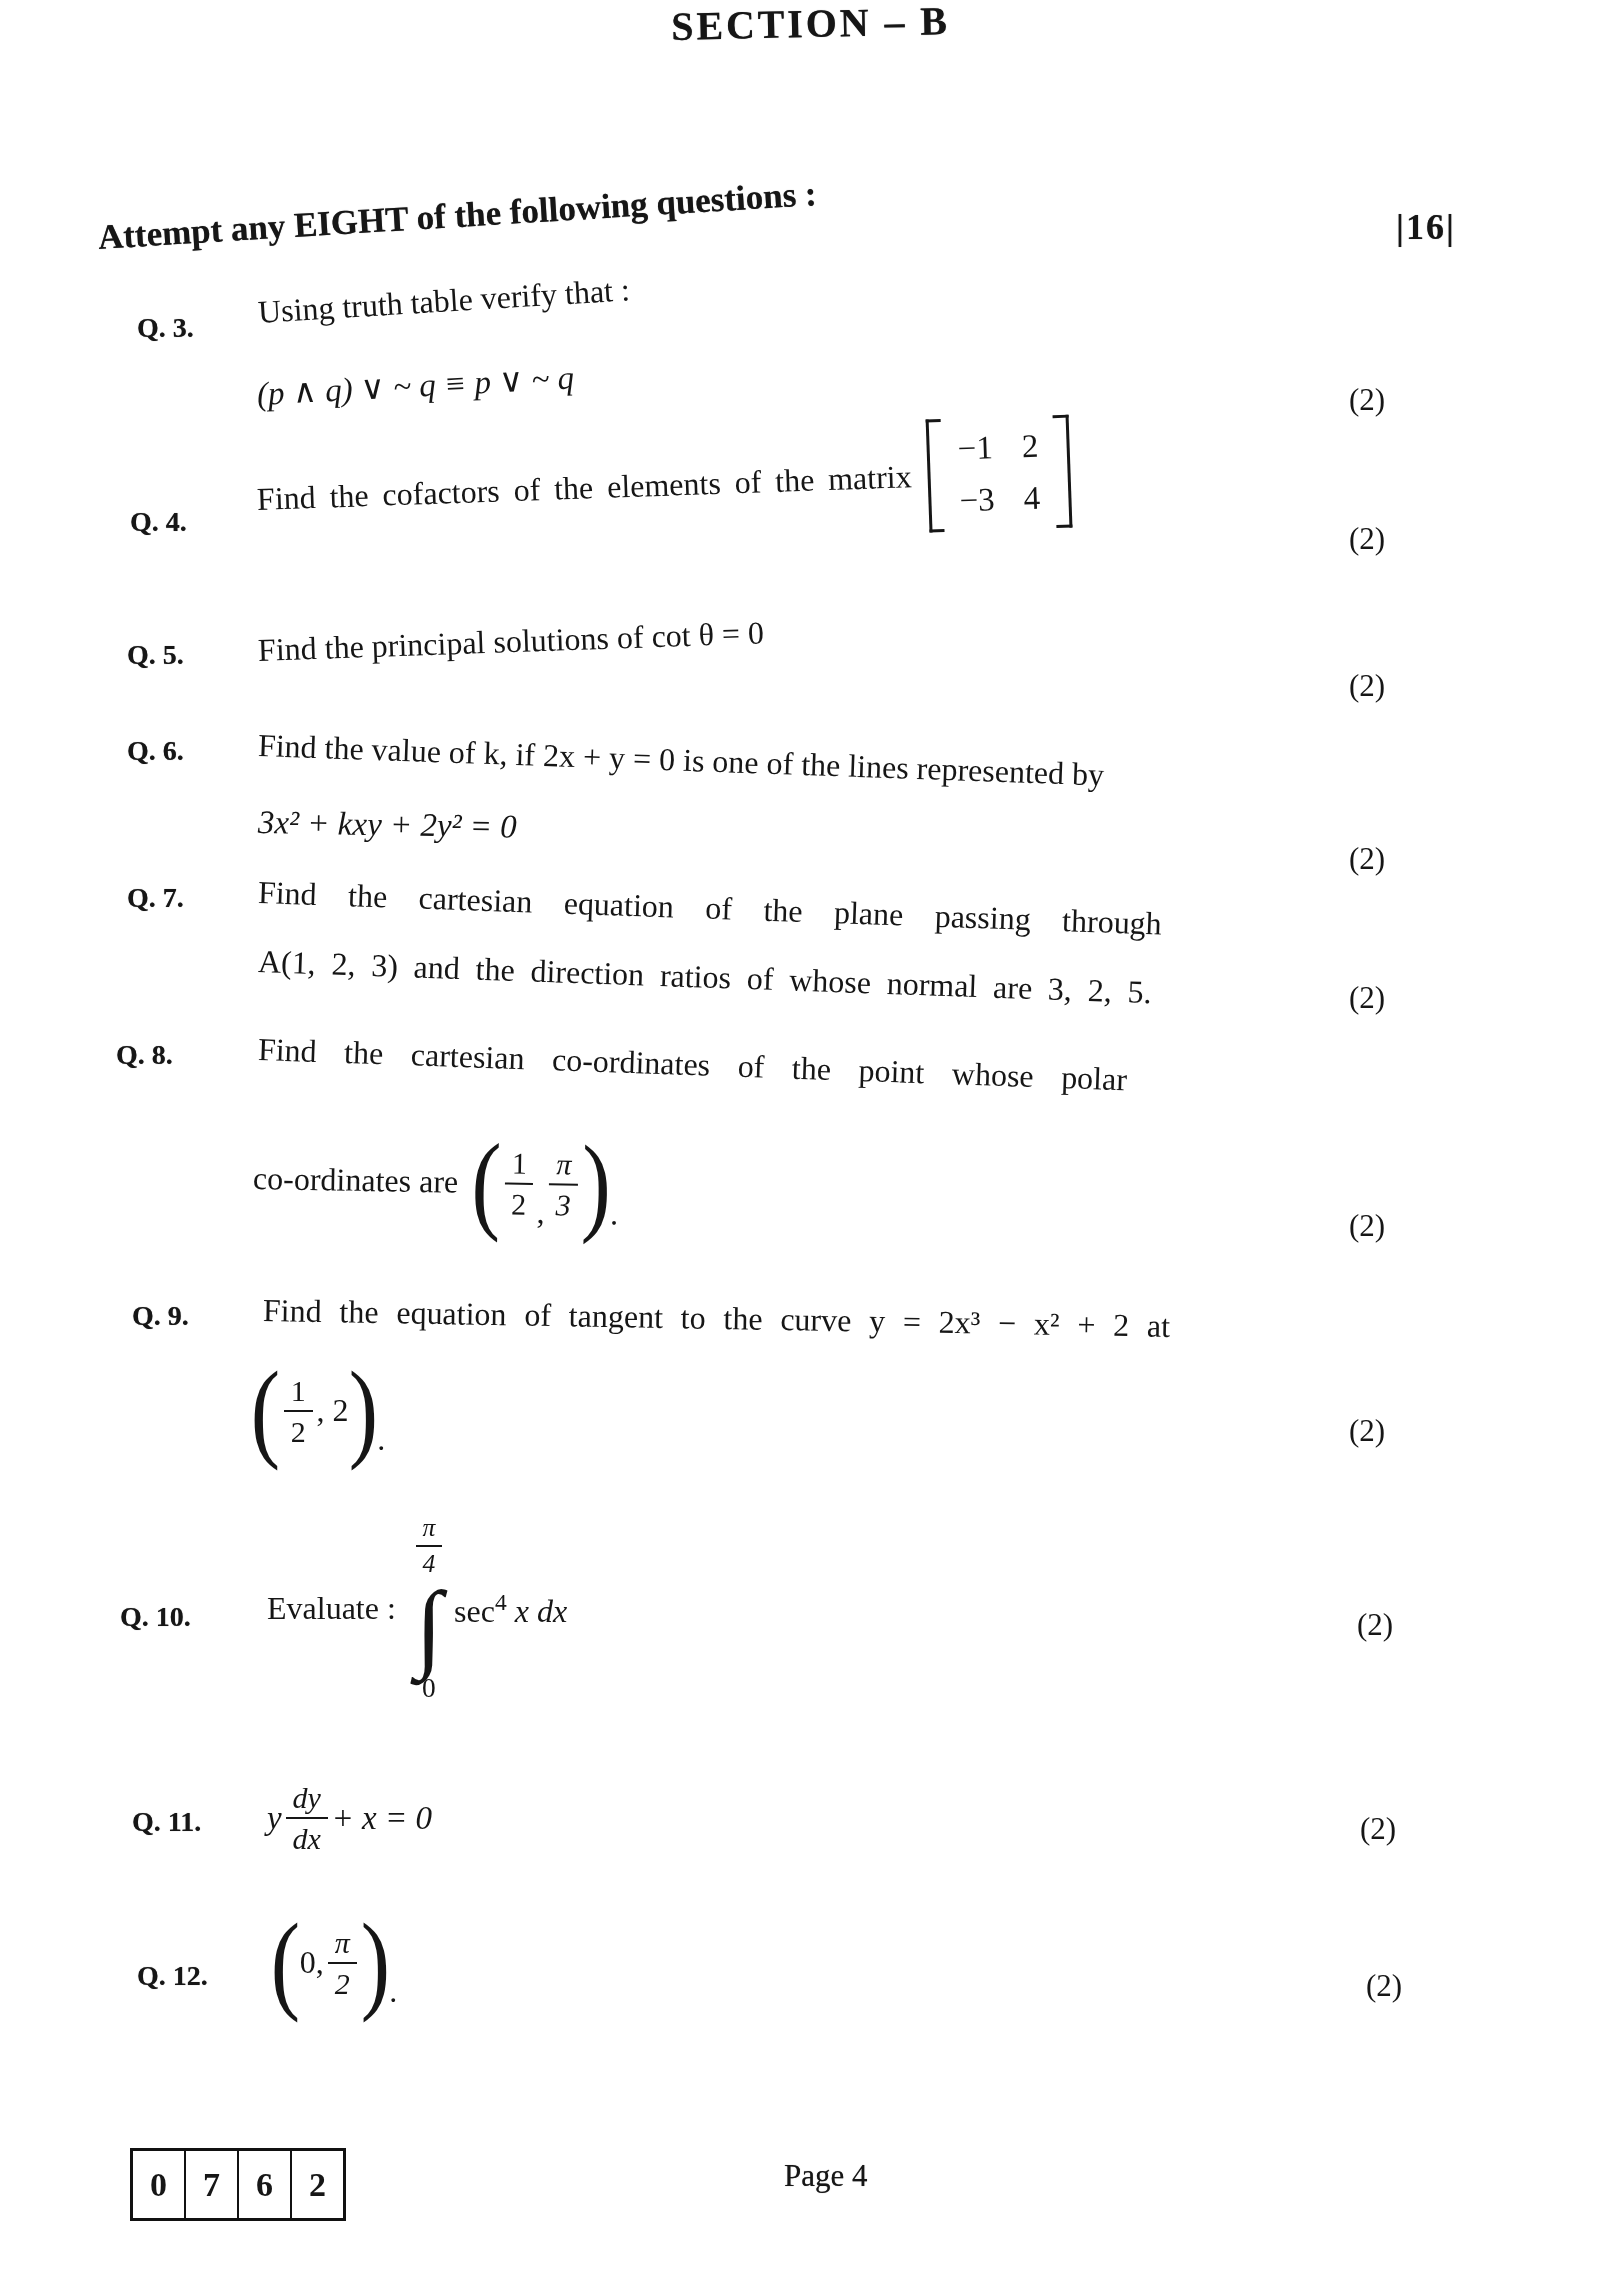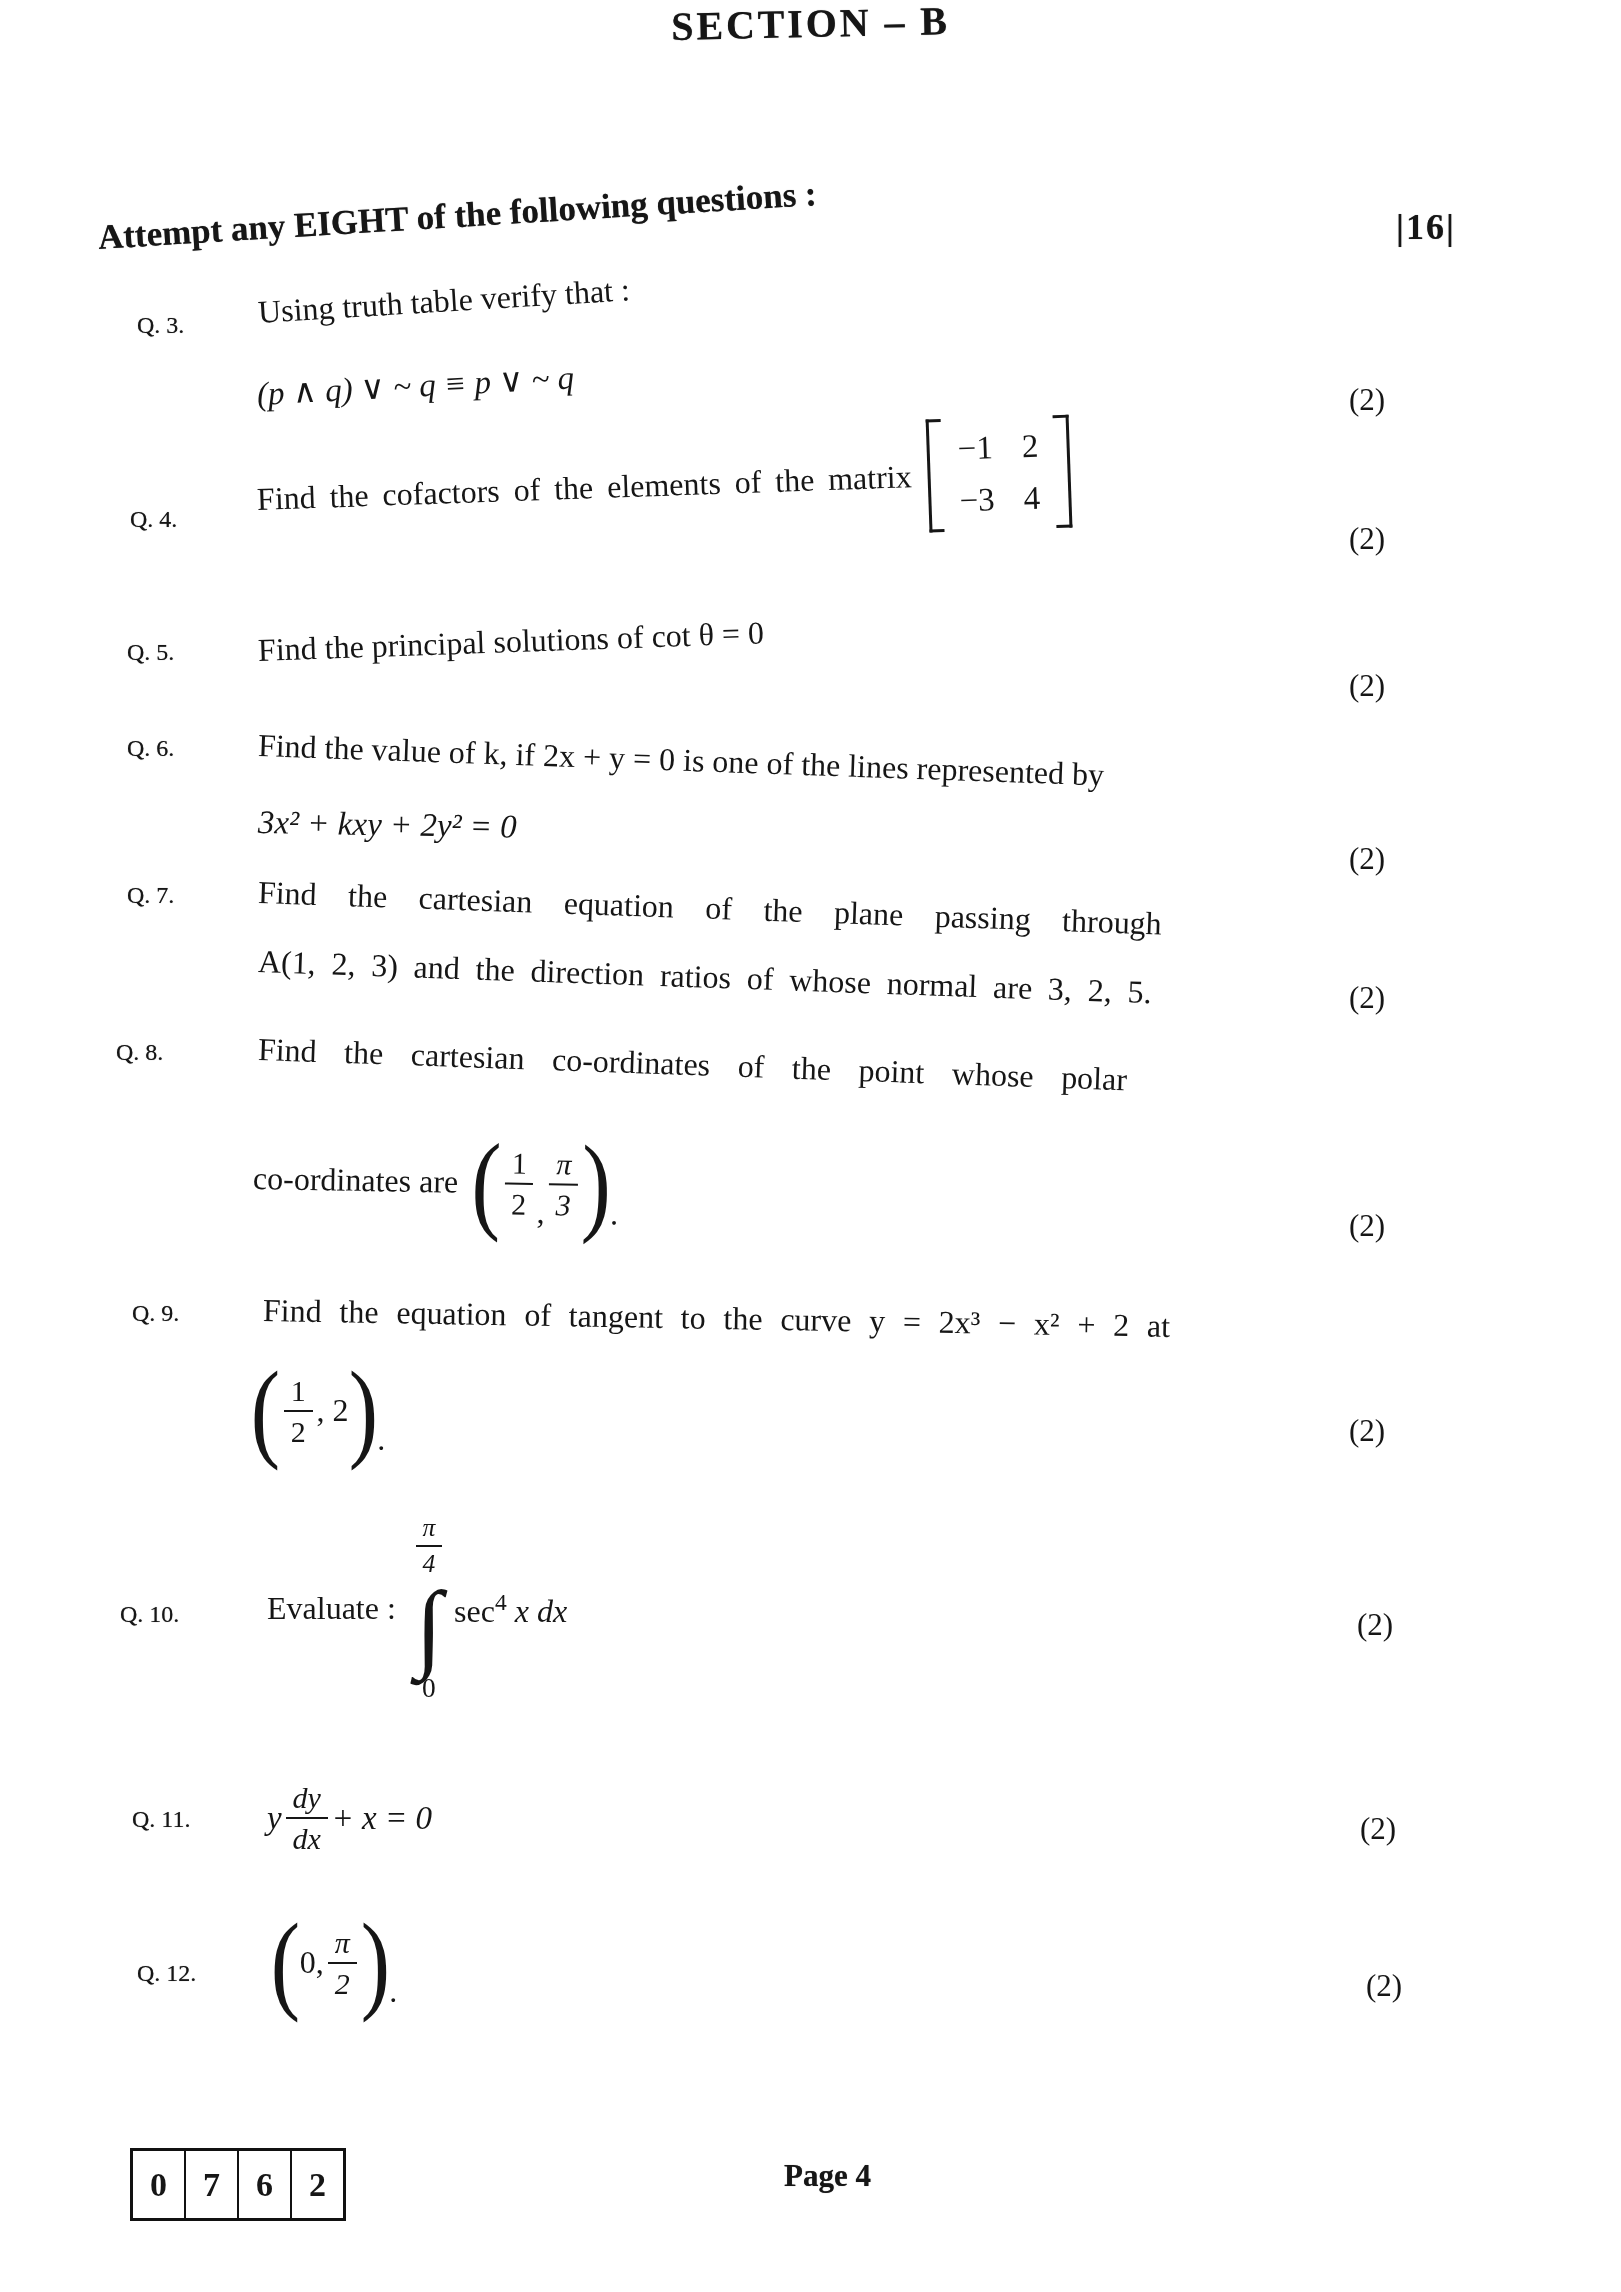--- a/index.html
+++ b/index.html
@@ -6,21 +6,21 @@
   .page {
     position:relative; width:1621px; height:2293px; background:#fff;
     font-family:"Liberation Serif","DejaVu Serif",serif; color:#161616;
     overflow:hidden;
   }
   .abs { position:absolute; white-space:nowrap; }
   .scan { text-shadow:0 0 0.7px rgba(20,20,20,0.65); }
   .title { font-size:40px; font-weight:700; letter-spacing:2.9px; }
   .instr { font-size:35px; font-weight:700; }
   .totmarks { font-size:36px; font-weight:700; letter-spacing:2px; }
-  .qnum { font-size:24px; font-weight:400; }
+  .qnum { font-size:28px; font-weight:700; }
   .qtext { font-size:32px; }
   .math { font-style:italic; font-size:33px; }
   .marks { font-size:31px; }
   .rot-n35 { transform:rotate(-3.5deg); transform-origin:left center; }
   .rot-n3  { transform:rotate(-3deg);  transform-origin:left center; }
   .rot-n2  { transform:rotate(-2deg);  transform-origin:left center; }
   .rot-n12 { transform:rotate(-1.2deg);transform-origin:center center; }
   .rot-p1  { transform:rotate(1deg);   transform-origin:left center; }
   .rot-p2  { transform:rotate(2deg);   transform-origin:left center; }
   .ws24 { word-spacing:23.5px; }
@@ -46,21 +46,21 @@
   
   .intcol { display:inline-flex; flex-direction:column; align-items:center; margin:0 9.8px; }
   .intsym { font-size:98px; line-height:0.95; }
   .intlow { font-size:27.4px; }
   .integrand { font-size:32px; margin-left:2px; }
   .integrand sup { font-size:23.5px; }
   
   .codes { display:flex; border:3.9px solid #111; background:#fff; }
   .codes .cell { width:51px; height:67px; display:flex; align-items:center; justify-content:center; font-size:34px; font-weight:700; border-left:2.9px solid #111; }
   .codes .cell:first-child { border-left:none; }
-  .pagenum { font-size:31px; font-weight:700; }
+  .pagenum { font-size:31px; font-weight:400; }
 </style>
 </head>
 <body>
 
 <div class="page">
 
   <div class="abs title scan rot-n12" style="left:0; top:72; width:100%; text-align:center;">SECTION – B</div>
 
   <div class="abs instr scan rot-n35" style="left:98px; top:218px;">Attempt any EIGHT of the following questions :</div>
   <div class="abs totmarks scan" style="left:1396px; top:206px;">|16|</div>

